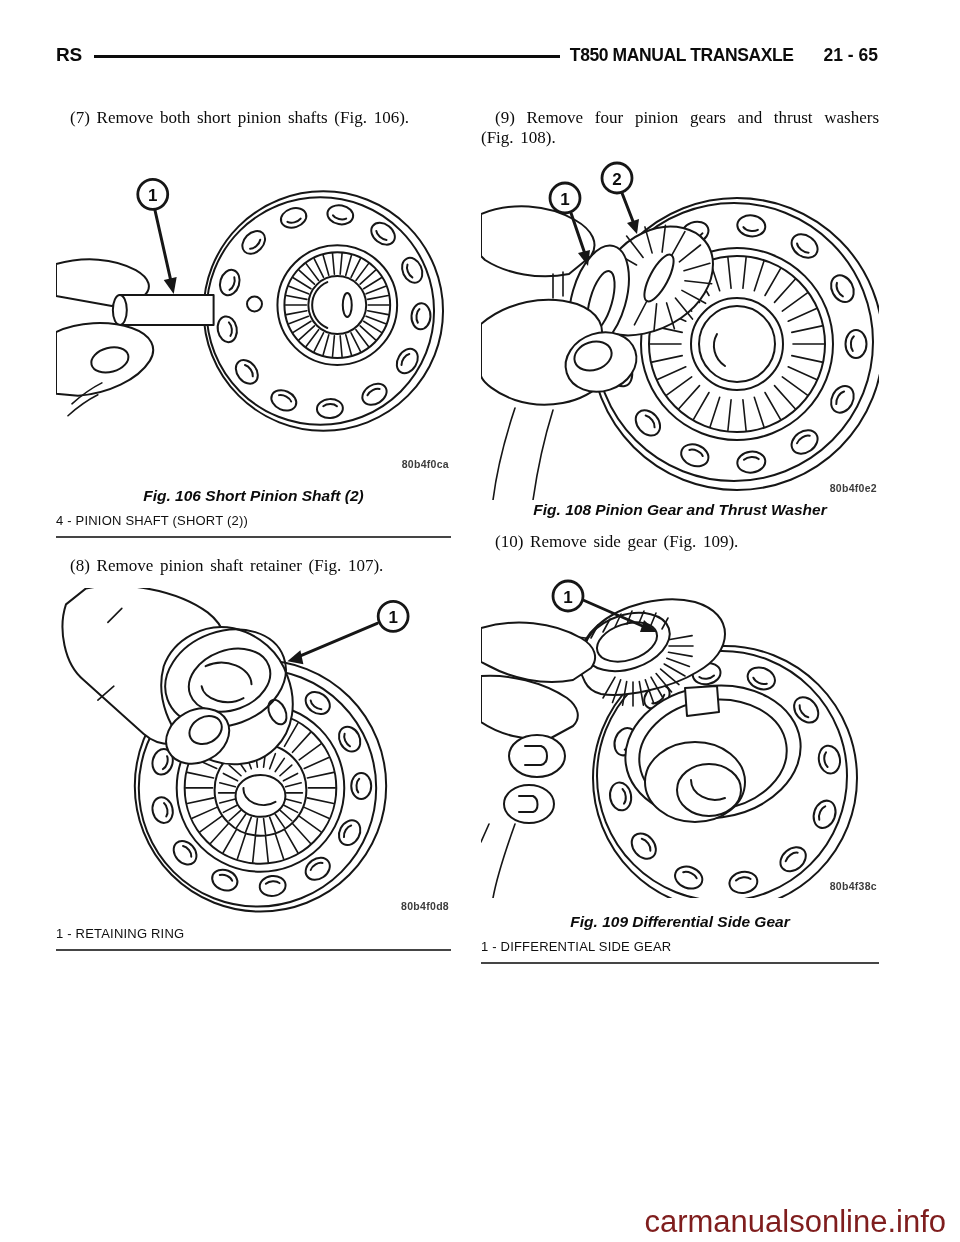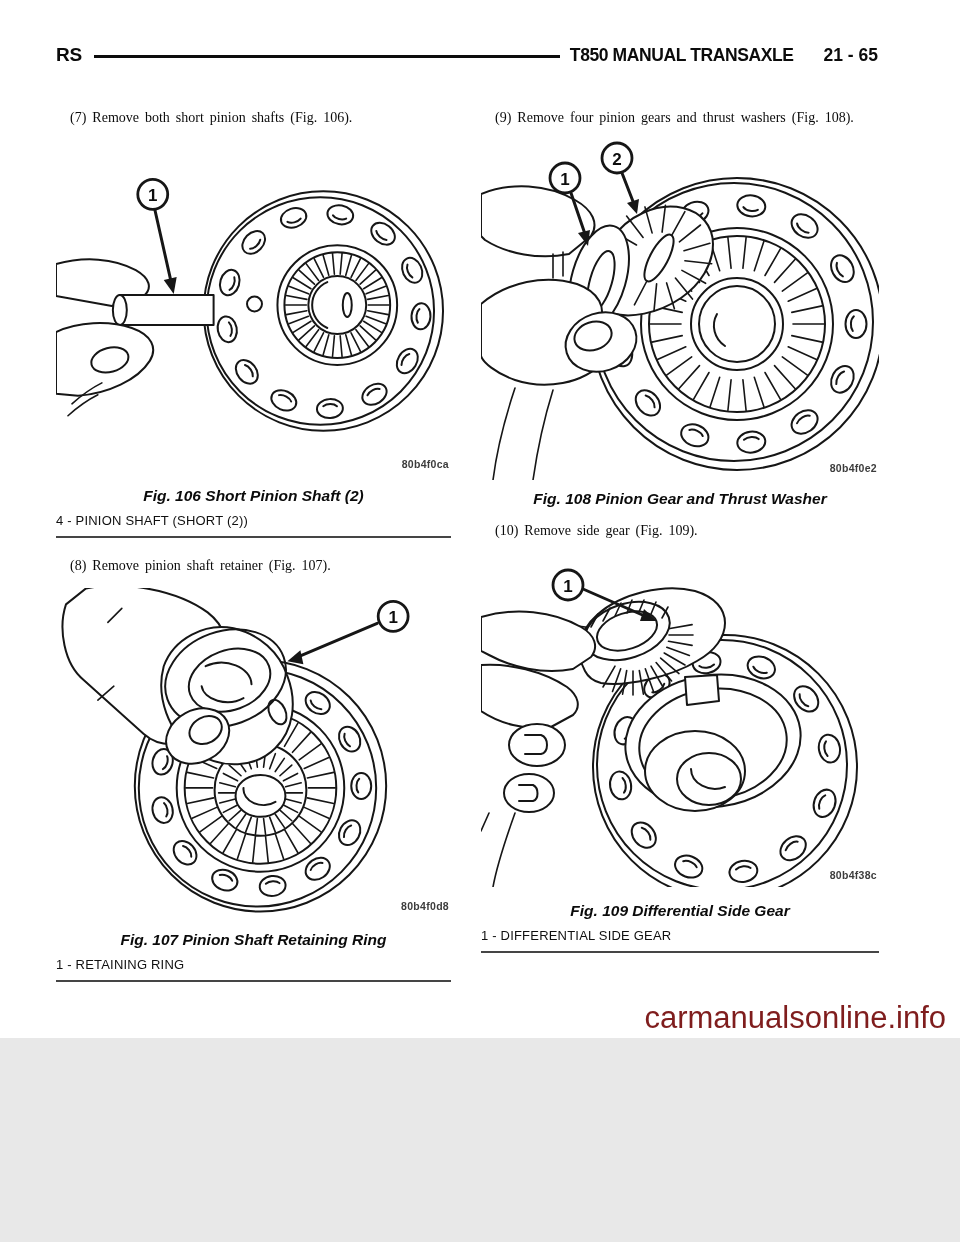--- a/index.html
+++ b/index.html
@@ -1,31 +1,31 @@
 <!DOCTYPE html>
 <html><head>
 <meta charset="utf-8">
 <style>
   html,body{margin:0;padding:0;background:#e8e8e8;}
-  .page{position:relative;width:960px;height:1038px;background:#ffffff;overflow:hidden;
+  .page{position:relative;width:960px;height:1242px;background:#ffffff;overflow:hidden;
         font-family:"Liberation Serif",serif;color:#0b0b0b;}
   
   .hdr{position:absolute;left:56px;top:44px;width:822px;display:flex;align-items:center;
        font-family:"Liberation Sans",sans-serif;font-weight:bold;}
   .hdr-rs{font-size:19px;letter-spacing:-0.3px;}
   .hdr-line{flex:1;height:3px;background:#0c0c0c;margin:2px 10px 0 12px;}
   .hdr-title{font-size:17.5px;letter-spacing:-0.4px;white-space:nowrap;}
   .hdr-page{font-size:17.5px;margin-left:30px;white-space:nowrap;}
   .section{position:absolute;left:56px;top:76px;margin:0;font:bold 18.5px "Liberation Sans",sans-serif;
            letter-spacing:-0.2px;color:#0b0b0b;}
   
   .col{position:absolute;top:108px;}
   .col-left{left:56px;width:395px;}
   .col-right{left:481px;width:398px;}
-  .body{margin:0;font-size:14px;line-height:20px;text-indent:14px;text-align:justify;
+  .body{margin:0;font-size:17px;line-height:20px;text-indent:14px;text-align:justify;
         word-spacing:2.5px;}
   .mt14{margin-top:18px;}
   .mt13{margin-top:13px;}
   
   .fig{position:relative;margin:0;}
   .fig svg{position:absolute;inset:0;width:100%;height:100%;stroke:#161616;stroke-width:2;
            stroke-linecap:round;stroke-linejoin:round;fill:none;}
   .fig svg .wf{fill:#ffffff;}
   .fig svg .nf{fill:none;}
   .fig svg .solid{fill:#161616;stroke:none;}
@@ -34,21 +34,21 @@
   .fig svg .thin{stroke-width:1.6;}
   .fig svg text{stroke:none;fill:#0d0d0d;font:bold 17px "Liberation Sans",sans-serif;
                 text-anchor:middle;dominant-baseline:central;}
   .f106{height:312px;margin-top:36px;}
   .f107{height:330px;margin-top:12px;}
   .f108{height:344px;margin-top:8px;}
   .f109{height:332px;margin-top:14px;}
   .fig-code{position:absolute;right:2px;bottom:6px;font:bold 10.5px "Liberation Sans",sans-serif;
             color:#3c3c3c;letter-spacing:0.3px;}
   .caption{text-align:center;font:italic bold 15.5px/19px "Liberation Sans",sans-serif;color:#0b0b0b;}
-  .cap106{margin-top:10px;} .cap107{margin-top:12px;} .cap108{margin-top:9px;} .cap109{margin-top:14px;}
+  .cap106{margin-top:10px;} .cap107{margin-top:12px;} .cap108{margin-top:0;} .cap109{margin-top:14px;}
   .legend{margin-top:8px;border-bottom:2px solid #454545;padding-bottom:7px;}
   .legend-line{font:13px/16px "Liberation Sans",sans-serif;letter-spacing:0.2px;color:#101010;}
   .watermark{position:absolute;right:14px;bottom:2px;font:31px "Liberation Sans",sans-serif;
              color:#7f1d1d;margin-left:12px;}
 </style>
 </head>
 <body>
 
 <div class="page">
 
@@ -266,21 +266,20 @@
         <ellipse class="wf" cx="142" cy="148" rx="33" ry="26" transform="rotate(-28 142 148)"></ellipse>
         <ellipse class="nf" cx="150" cy="142" rx="17" ry="13" transform="rotate(-28 150 142)"></ellipse>
         <path class="nf aw" d="M 322,35 L 242,69"></path>
         <polygon class="solid" points="232,73 248,76 245,62"></polygon>
         <circle class="wf co" cx="338" cy="28" r="15"></circle>
         <text x="338" y="29">1</text>
       </svg>
       <span class="fig-code">80b4f0d8</span>
     </figure>
 
-    <div class="caption cap107">Fig. 107 Pinion Shaft Retaining Ring</div>
     <div class="legend">
       <div class="legend-line">1 - RETAINING RING</div>
     </div>
 
   </div>
 
   <div class="col col-right">
 
     <p class="body">(9) Remove four pinion gears and thrust washers (Fig. 108).</p>
 

